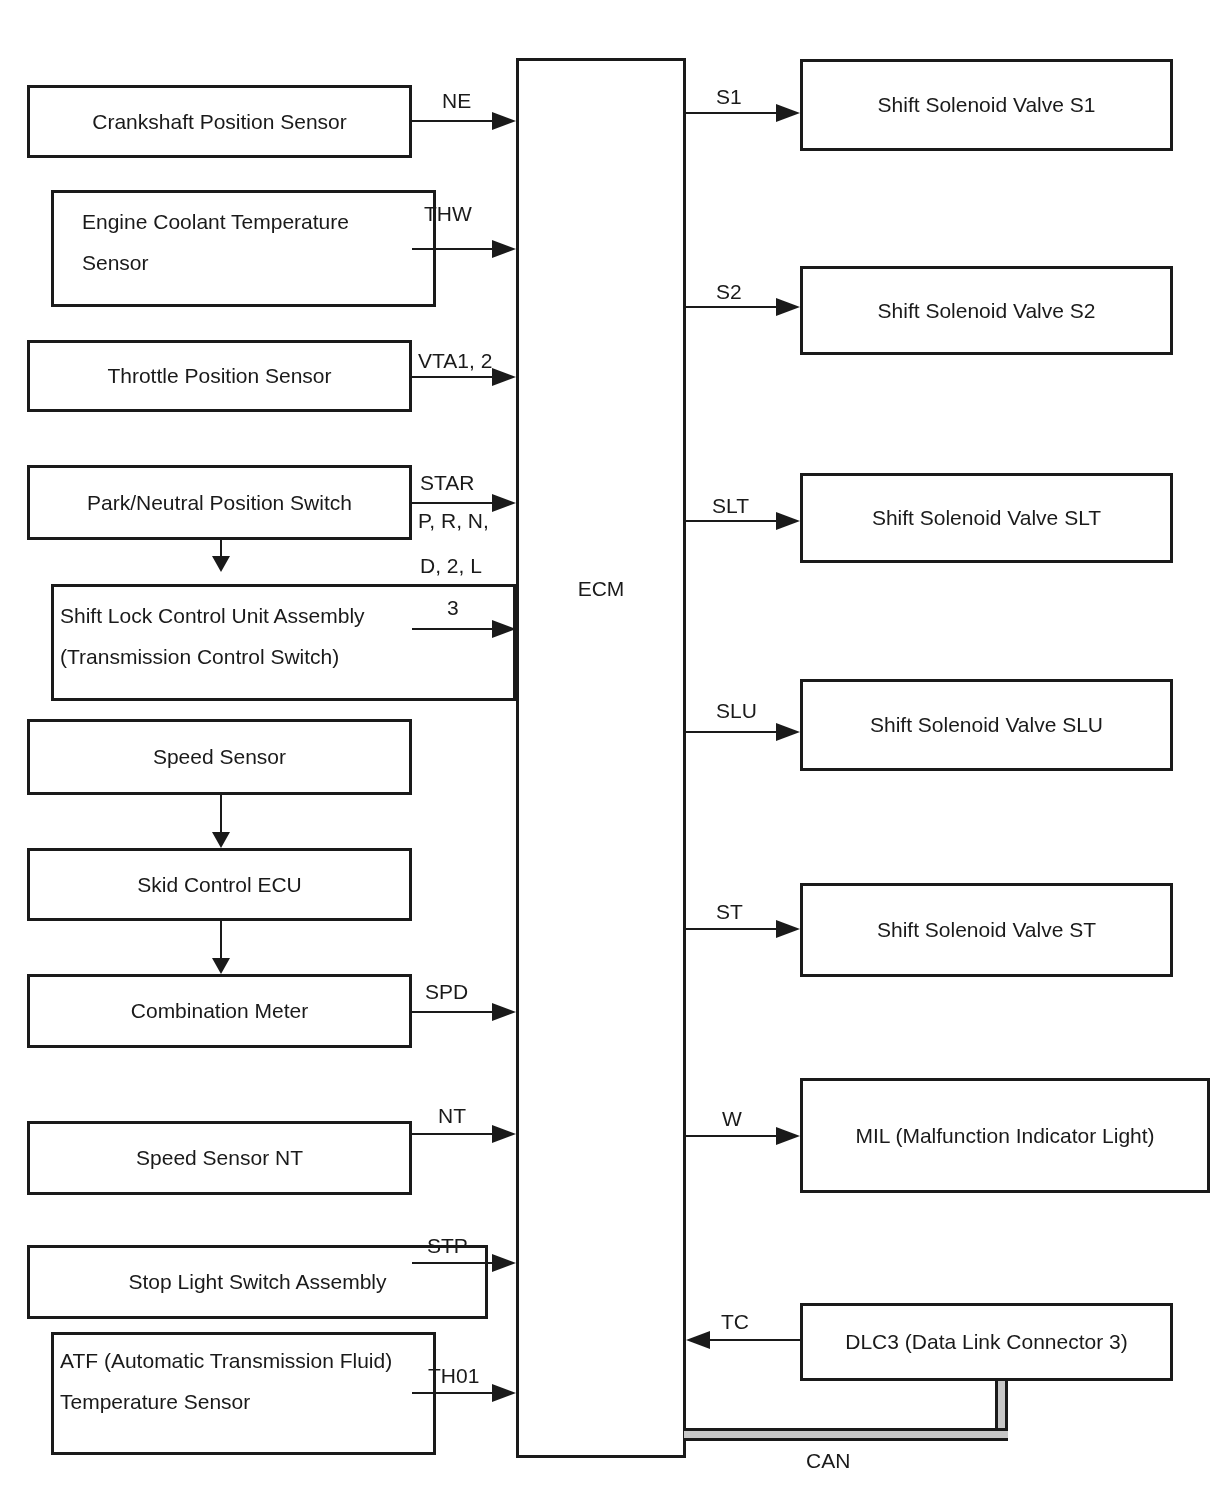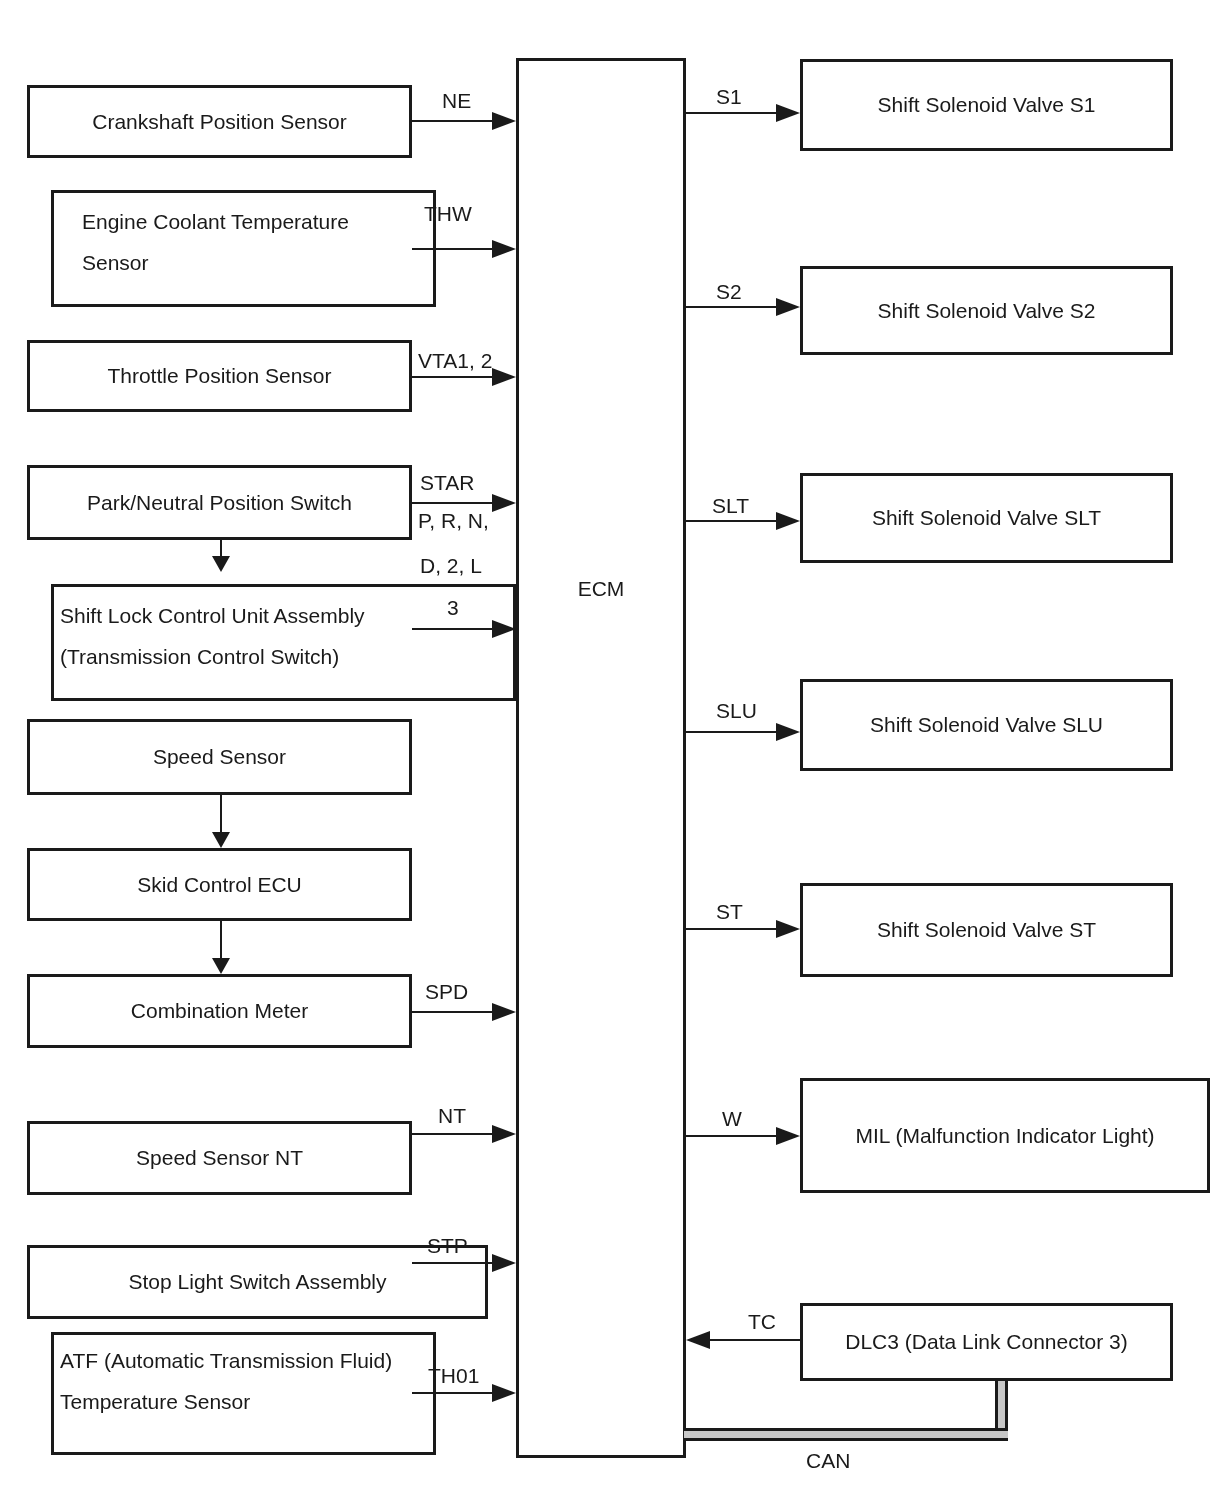--- a/index.html
+++ b/index.html
@@ -172,21 +172,21 @@
   <div class="head-r" style="left:776px;top:723px;"></div>
 
   <span class="sig" style="left:716px;top:900px;">ST</span>
   <div class="hline" style="left:684px;top:928px;width:92px;"></div>
   <div class="head-r" style="left:776px;top:920px;"></div>
 
   <span class="sig" style="left:722px;top:1107px;">W</span>
   <div class="hline" style="left:684px;top:1135px;width:92px;"></div>
   <div class="head-r" style="left:776px;top:1127px;"></div>
 
-  <span class="sig" style="left:748px;top:1310px;">TC</span>
+  <span class="sig" style="left:721px;top:1310px;">TC</span>
   <div class="hline" style="left:710px;top:1339px;width:90px;"></div>
   <div class="head-l" style="left:686px;top:1331px;"></div>
 
   <div class="bus-v" style="left:995px;top:1381px;height:53px;"></div>
   <div class="bus-h" style="left:684px;top:1428px;width:324px;"></div>
   <span class="sig" style="left:806px;top:1449px;">CAN</span>
 
 </div>
 
 </body></html>

